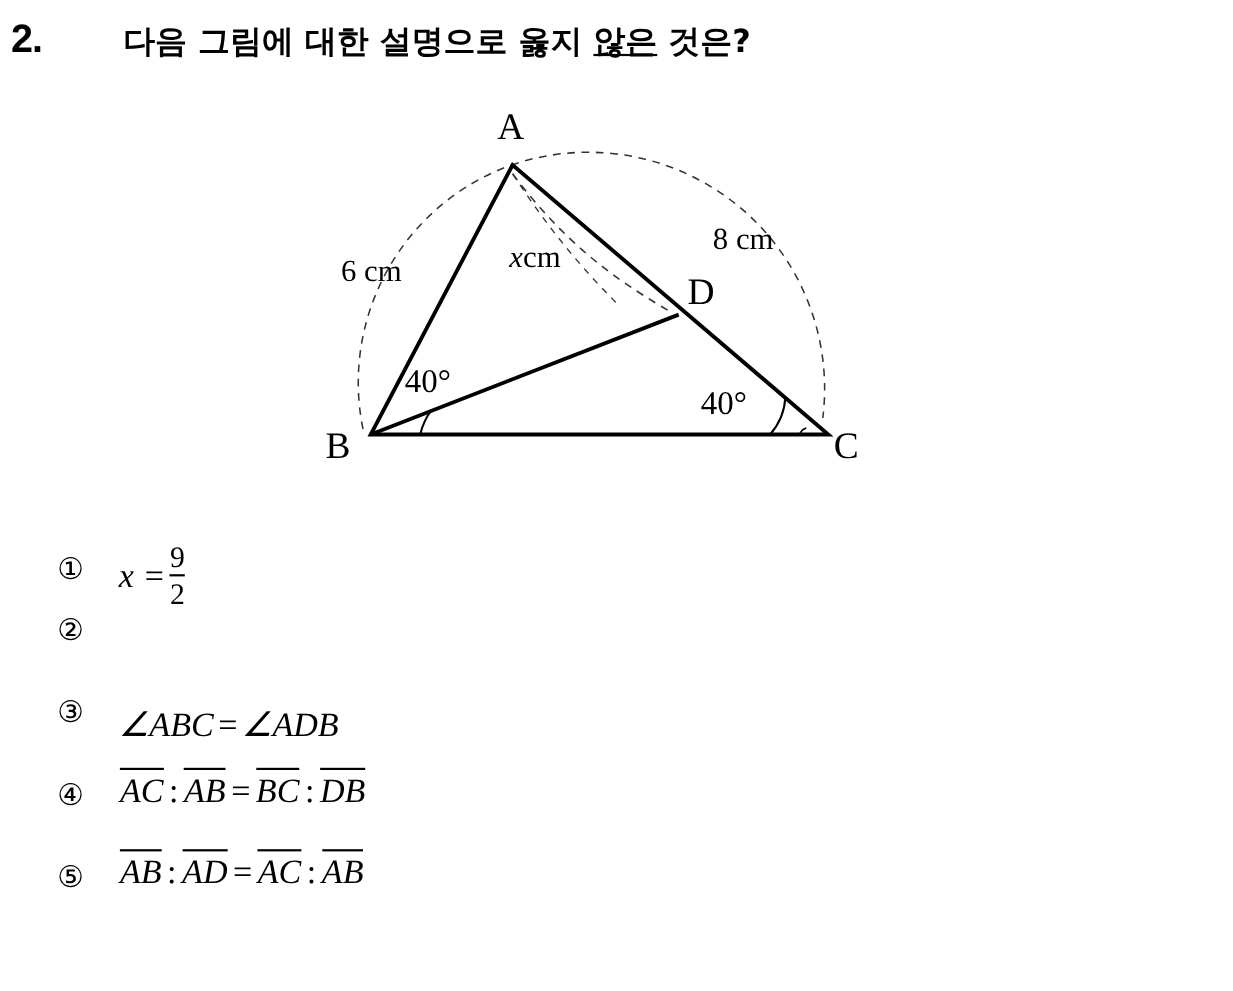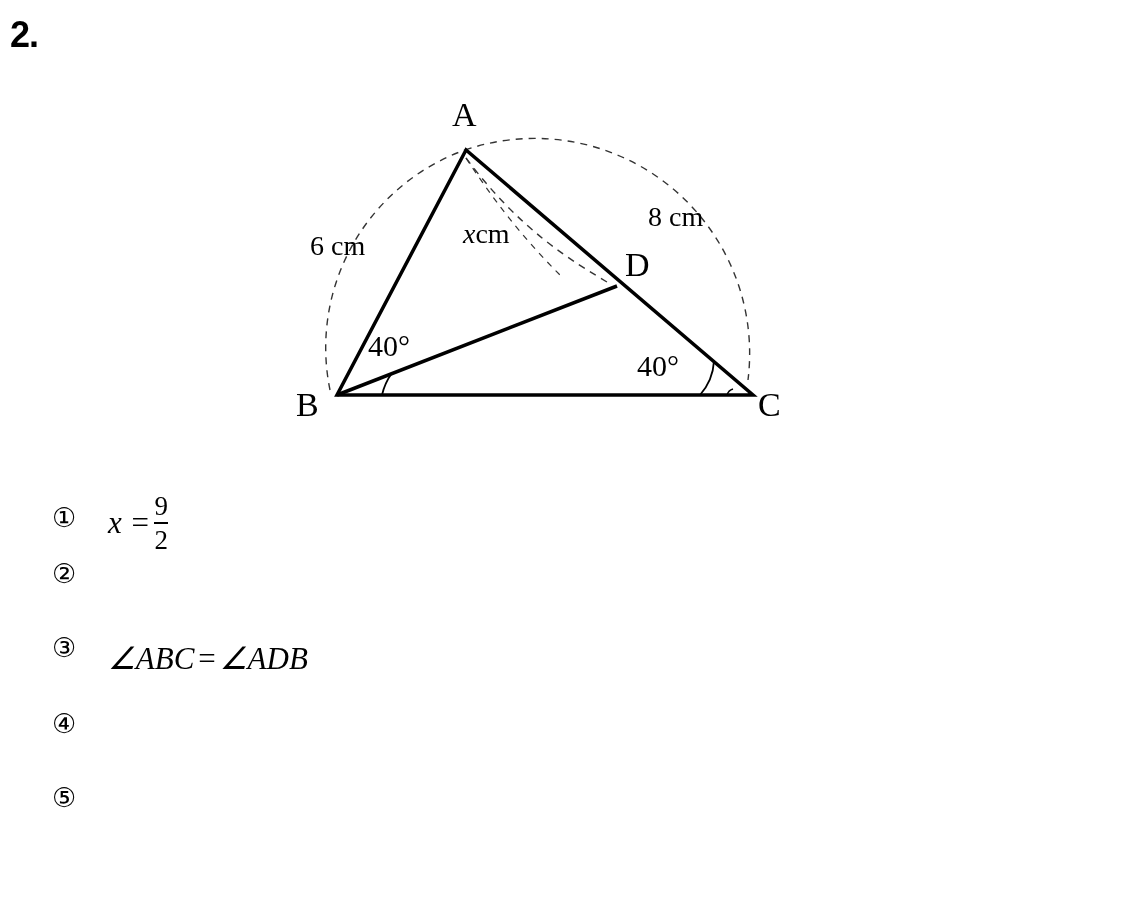--- a/index.html
+++ b/index.html
@@ -123,20 +123,21 @@
     font-style: italic;
   }
   .op { font-style: normal; padding: 0 4px; }
   .sim { font-style: normal; }
 </style>
 </head>
 <body>
 
 <div class="q-header">
   <div class="q-number">2.</div>
+  <div class="q-text"><span>다음 그림에 대한 설명으로 옳지 </span><span class="underlined">않은</span><span> 것은?</span></div>
 </div>
 
 <div class="figure-wrap">
   <svg width="1121" height="370" viewBox="0 0 1121 370">
 
     <path d="M 330 310 A 210 210 0 0 1 465 70" fill="none" stroke="#333" stroke-width="1.4" stroke-dasharray="7,6"></path>
     <path d="M 465 70 A 215 215 0 0 1 748 300" fill="none" stroke="#333" stroke-width="1.4" stroke-dasharray="7,6"></path>
 
     <path d="M 466 78 C 520 150 570 180 612 205" fill="none" stroke="#333" stroke-width="1.4" stroke-dasharray="7,6"></path>
     <path d="M 466 78 C 500 130 530 165 560 195" fill="none" stroke="#333" stroke-width="1.2" stroke-dasharray="6,6"></path>
@@ -177,19 +178,21 @@
     <span class="marker">②</span>
   </div>
 
   <div class="choice c3">
     <span class="marker">③</span>
     <span class="body"><span>∠ABC</span><span class="op">=</span><span>∠ADB</span></span>
   </div>
 
   <div class="choice c4">
     <span class="marker">④</span>
+    <span class="body"><span class="seg">AC</span><span class="op">:</span><span class="seg">AB</span><span class="op">=</span><span class="seg">BC</span><span class="op">:</span><span class="seg">DB</span></span>
   </div>
 
   <div class="choice c5">
     <span class="marker">⑤</span>
+    <span class="body"><span class="seg">AB</span><span class="op">:</span><span class="seg">AD</span><span class="op">=</span><span class="seg">AC</span><span class="op">:</span><span class="seg">AB</span></span>
   </div>
 
 </div>
 
 </body></html>

